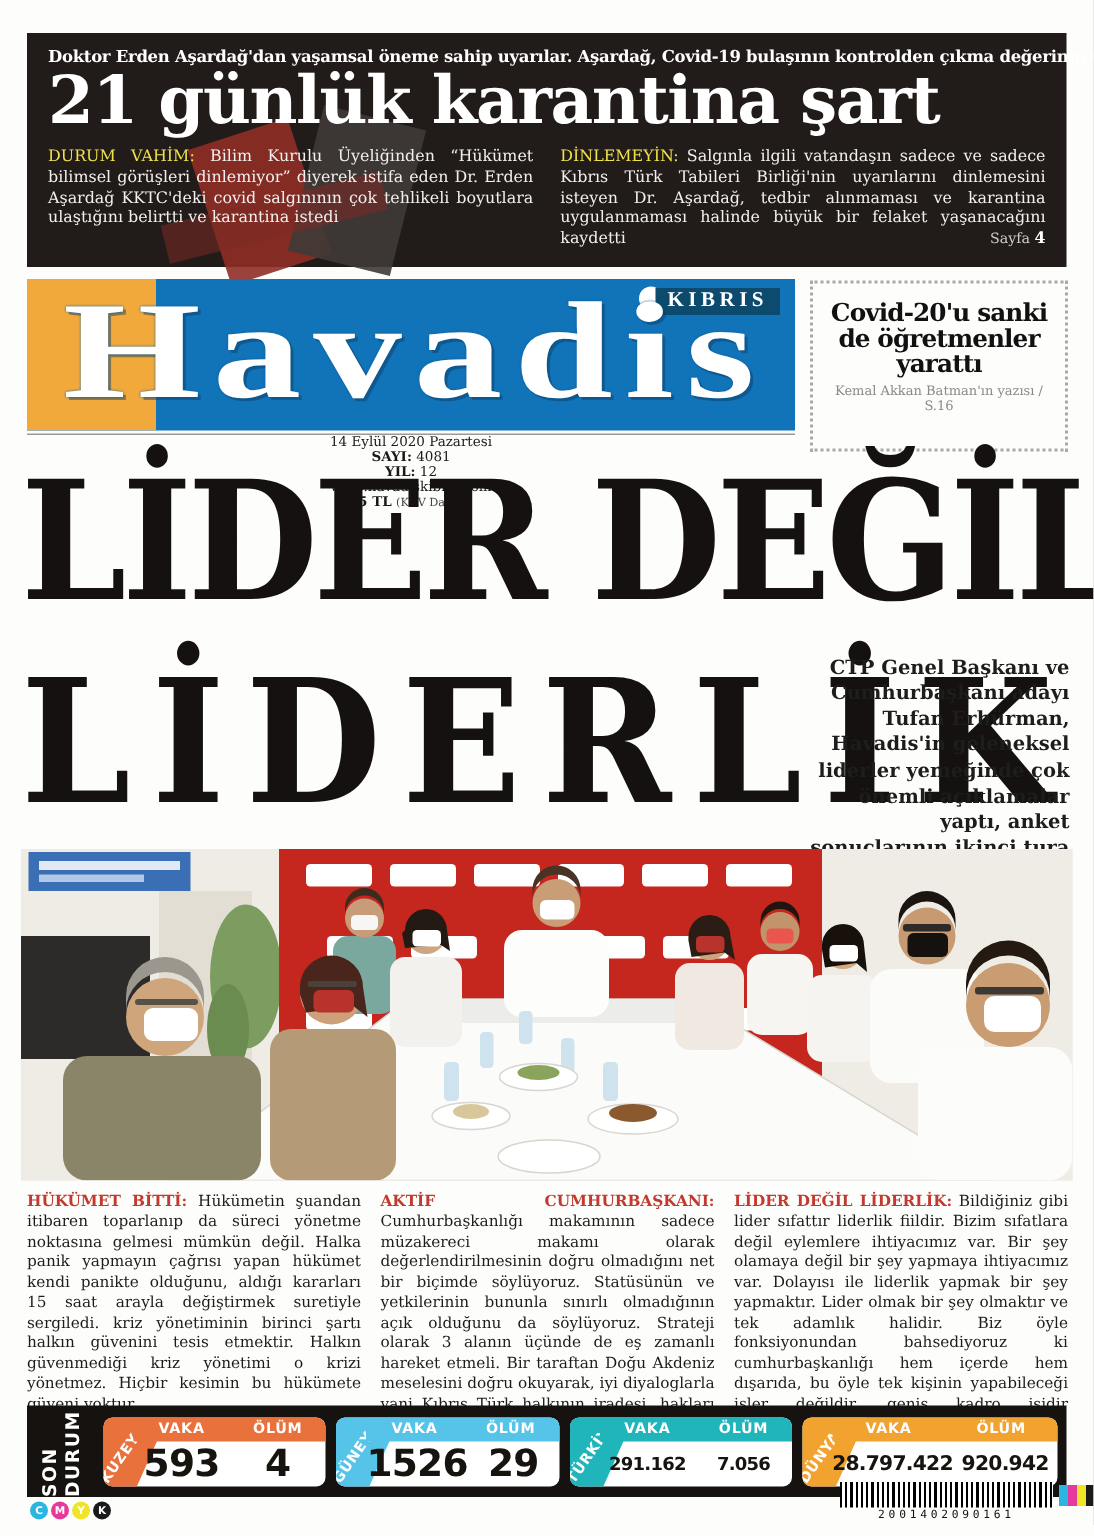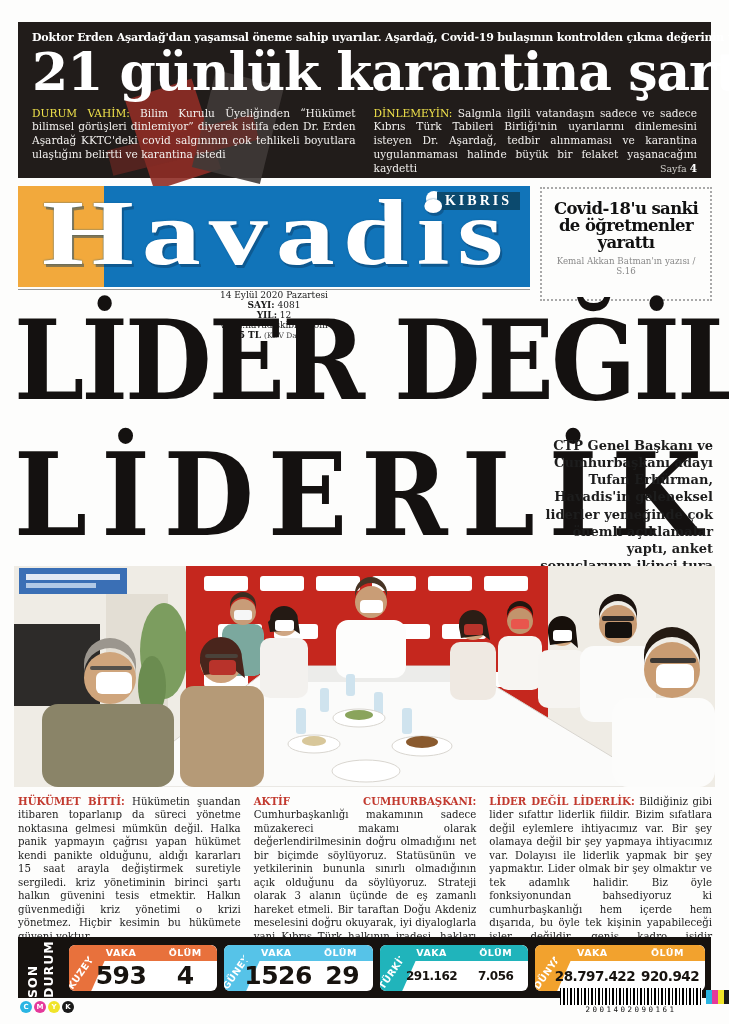--- a/index.html
+++ b/index.html
@@ -7,21 +7,21 @@
         font-family:"DejaVu Serif",serif;color:#1a1a1a;margin:0 auto;}
 
   
   .topbox{position:absolute;left:18px;top:22px;width:693px;height:156px;background:#211c1a;
           color:#fff;padding:9px 14px;box-sizing:border-box;}
   .topbox .decor{position:absolute;left:90px;top:55px;width:220px;height:115px;z-index:0;}
   .decor .r1{position:absolute;left:30px;top:10px;width:70px;height:95px;background:#8f2d26;transform:rotate(-18deg);opacity:.9;}
   .decor .r2{position:absolute;left:95px;top:0px;width:70px;height:100px;background:#3f3a37;transform:rotate(14deg);opacity:.9;}
   .decor .r3{position:absolute;left:0px;top:55px;width:150px;height:26px;background:#7e2a24;transform:rotate(-14deg);opacity:.55;}
   .kicker{position:relative;z-index:1;font-size:11px;font-weight:bold;letter-spacing:-.2px;white-space:nowrap;}
-  .tophead{position:relative;z-index:1;font-size:52px;font-weight:bold;letter-spacing:-1px;line-height:1.05;
+  .tophead{position:relative;z-index:1;font-size:44px;font-weight:bold;letter-spacing:-1px;line-height:1.05;
            margin-top:1px;white-space:nowrap;}
   .topcols{position:relative;z-index:1;display:flex;gap:18px;margin-top:7px;font-size:10.6px;line-height:1.3;color:#f2f0ee;}
   .topcols .tc{flex:1;text-align:justify;}
   .ylabel{color:#f0e24b;font-weight:normal;}
   .pageref{float:right;color:#cfcdc9;font-size:9.5px;}
   .pageref b{color:#fff;font-size:10.5px;}
 
   
   .mast{position:absolute;left:18px;top:186px;width:512px;height:101px;background:#1174b9;overflow:hidden;}
   .mast .orange{position:absolute;left:0;top:0;width:86px;height:101px;background:#f2a93c;}
@@ -131,21 +131,21 @@
   </div>
   <div class="mastinfo">
     <span>14 Eylül 2020 Pazartesi</span>
     <span><b>SAYI:</b> <span>4081</span></span>
     <span><b>YIL:</b> <span>12</span></span>
     <span>www.havadiskibris.com</span>
     <span><b>5 TL</b> <span class="note">(KDV Dahil)</span></span>
   </div>
 
   <div class="sidebox">
-    <div class="title">Covid-18'u sanki de öğretmenler yarattı</div>
+    <div class="title">Covid-20'u sanki de öğretmenler yarattı</div>
     <div class="byline">Kemal Akkan Batman'ın yazısı / S.16</div>
   </div>
 
   <div class="bigline bigline1">LİDER DEĞİL</div>
   <div class="bigline bigline2">LİDERLİK</div>
   <div class="deck">CTP Genel Başkanı ve Cumhurbaşkanı adayı Tufan Erhürman, Havadis'in geleneksel liderler yemeğinde çok önemli açıklamalar yaptı, anket sonuçlarının ikinci tura kaldığını gösterdiğini belirtti:</div>
 
   <div class="photo">
     <svg viewBox="0 0 701 221" width="701" height="221">
       <rect width="701" height="221" fill="#efece5"></rect>

